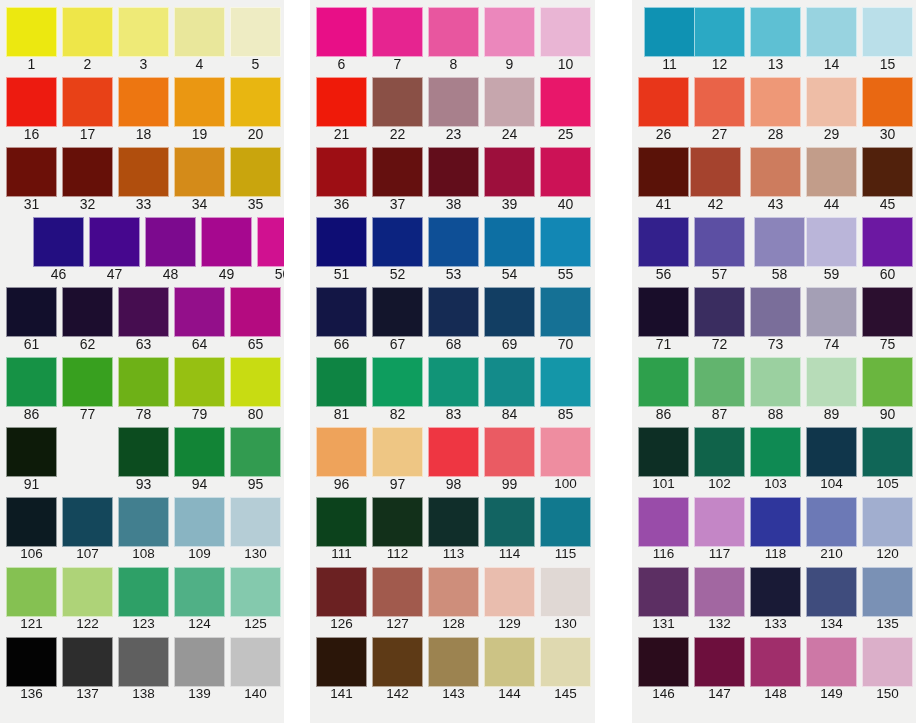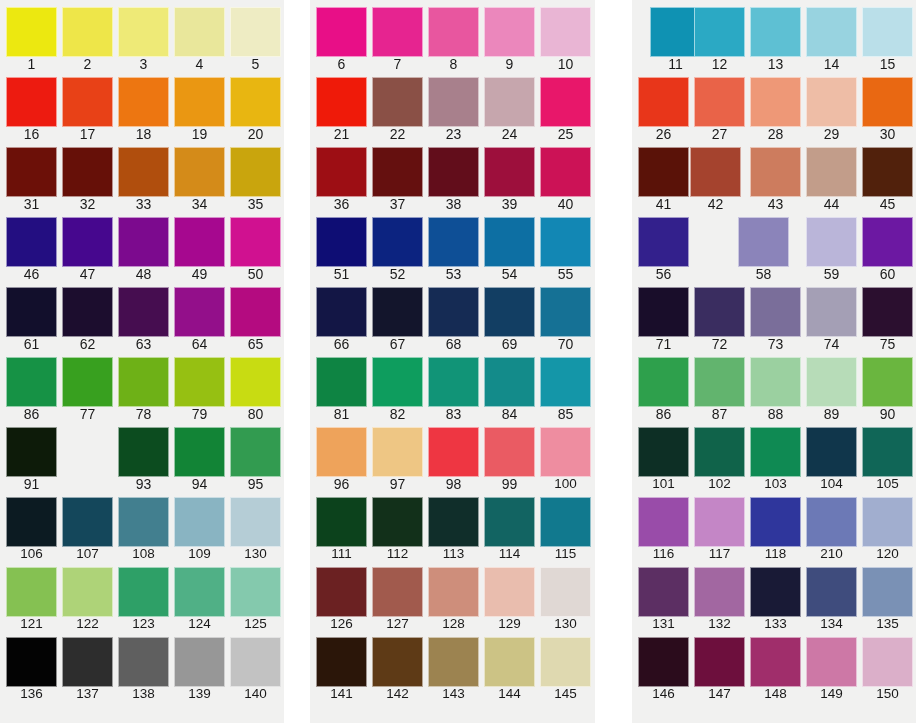--- a/index.html
+++ b/index.html
@@ -138,21 +138,21 @@
         </div>
         <div class="cell" style="left: 174px;">
           <div class="swatch" title="34 #d48b19" style="background: rgb(212, 139, 25);"></div>
           <div class="label">34</div>
         </div>
         <div class="cell" style="left: 230px;">
           <div class="swatch" title="35 #c9a50d" style="background: rgb(201, 165, 13);"></div>
           <div class="label">35</div>
         </div>
       </div>
-      <div class="row" style="top: 210px;">
+      <div class="row" style="top: 210px; margin-left: 27px;">
         <div class="cell" style="left: 6px;">
           <div class="swatch" title="46 #230e81" style="background: rgb(35, 14, 129);"></div>
           <div class="label">46</div>
         </div>
         <div class="cell" style="left: 62px;">
           <div class="swatch" title="47 #46078e" style="background: rgb(70, 7, 142);"></div>
           <div class="label">47</div>
         </div>
         <div class="cell" style="left: 118px;">
           <div class="swatch" title="48 #7c0a8e" style="background: rgb(124, 10, 142);"></div>
@@ -515,21 +515,21 @@
         </div>
         <div class="cell" style="left: 230px;">
           <div class="swatch" title="145 #dfd9b0" style="background: rgb(223, 217, 176);"></div>
           <div class="label wide">145</div>
         </div>
       </div>
     </div>
   <div class="gutter" id="gutter-2"></div>
   <div class="group" id="group-c">
       <div class="row" style="top: 0px;">
-        <div class="cell" style="left: 18px;">
+        <div class="cell" style="left: 12px;">
           <div class="swatch" title="11 #0f92b3" style="background: rgb(15, 146, 179);"></div>
           <div class="label">11</div>
         </div>
         <div class="cell" style="left: 62px;">
           <div class="swatch" title="12 #2ba9c4" style="background: rgb(43, 169, 196);"></div>
           <div class="label">12</div>
         </div>
         <div class="cell" style="left: 118px;">
           <div class="swatch" title="13 #5ec0d3" style="background: rgb(94, 192, 211);"></div>
           <div class="label">13</div>
@@ -585,21 +585,25 @@
         <div class="cell" style="left: 230px;">
           <div class="swatch" title="45 #51210c" style="background: rgb(81, 33, 12);"></div>
           <div class="label">45</div>
         </div>
       </div>
       <div class="row" style="top: 210px;">
         <div class="cell" style="left: 6px;">
           <div class="swatch" title="56 #33208c" style="background: rgb(51, 32, 140);"></div>
           <div class="label">56</div>
         </div>
-        <div class="cell" style="left: 106px;">
+        <div class="cell" style="left: 62px;">
+          <div class="swatch" title="57 #5c4fa3" style="background: rgb(92, 79, 163);"></div>
+          <div class="label">57</div>
+        </div>
+        <div class="cell" style="left: 122px;">
           <div class="swatch" title="58 #8b84ba" style="background: rgb(139, 132, 186);"></div>
           <div class="label">58</div>
         </div>
         <div class="cell" style="left: 174px;">
           <div class="swatch" title="59 #bab5d9" style="background: rgb(186, 181, 217);"></div>
           <div class="label">59</div>
         </div>
         <div class="cell" style="left: 230px;">
           <div class="swatch" title="60 #6c18a2" style="background: rgb(108, 24, 162);"></div>
           <div class="label">60</div>

